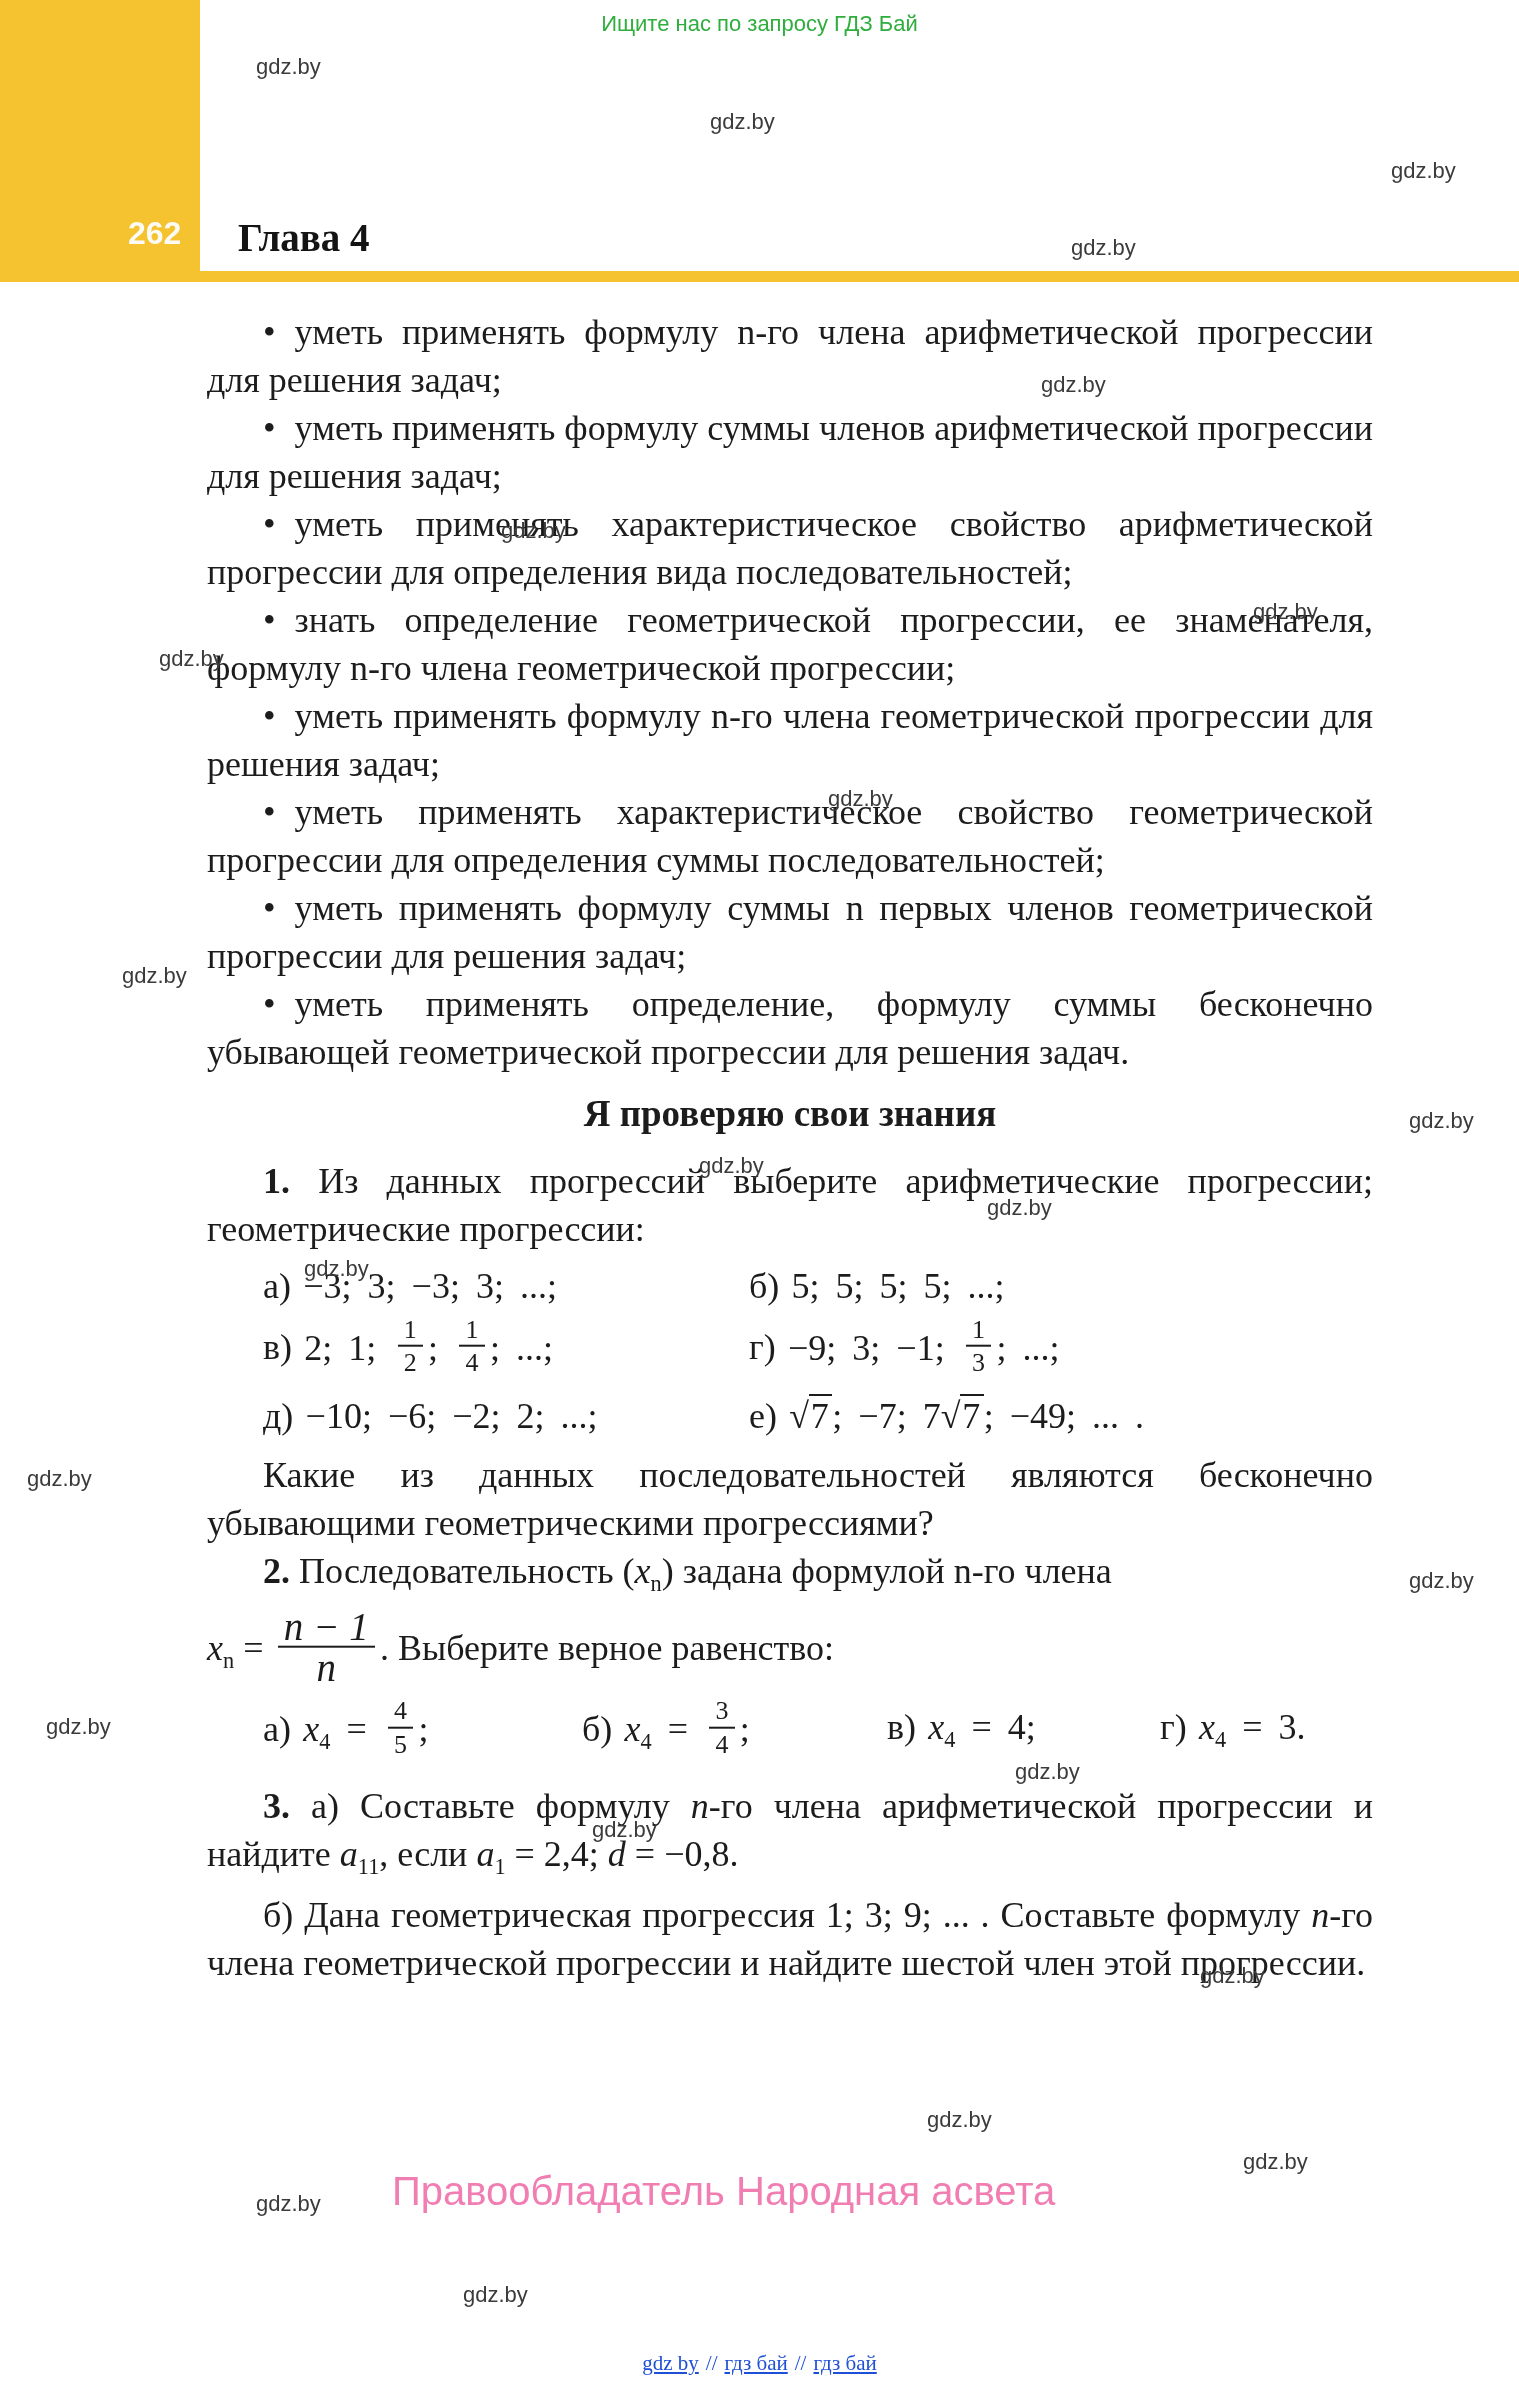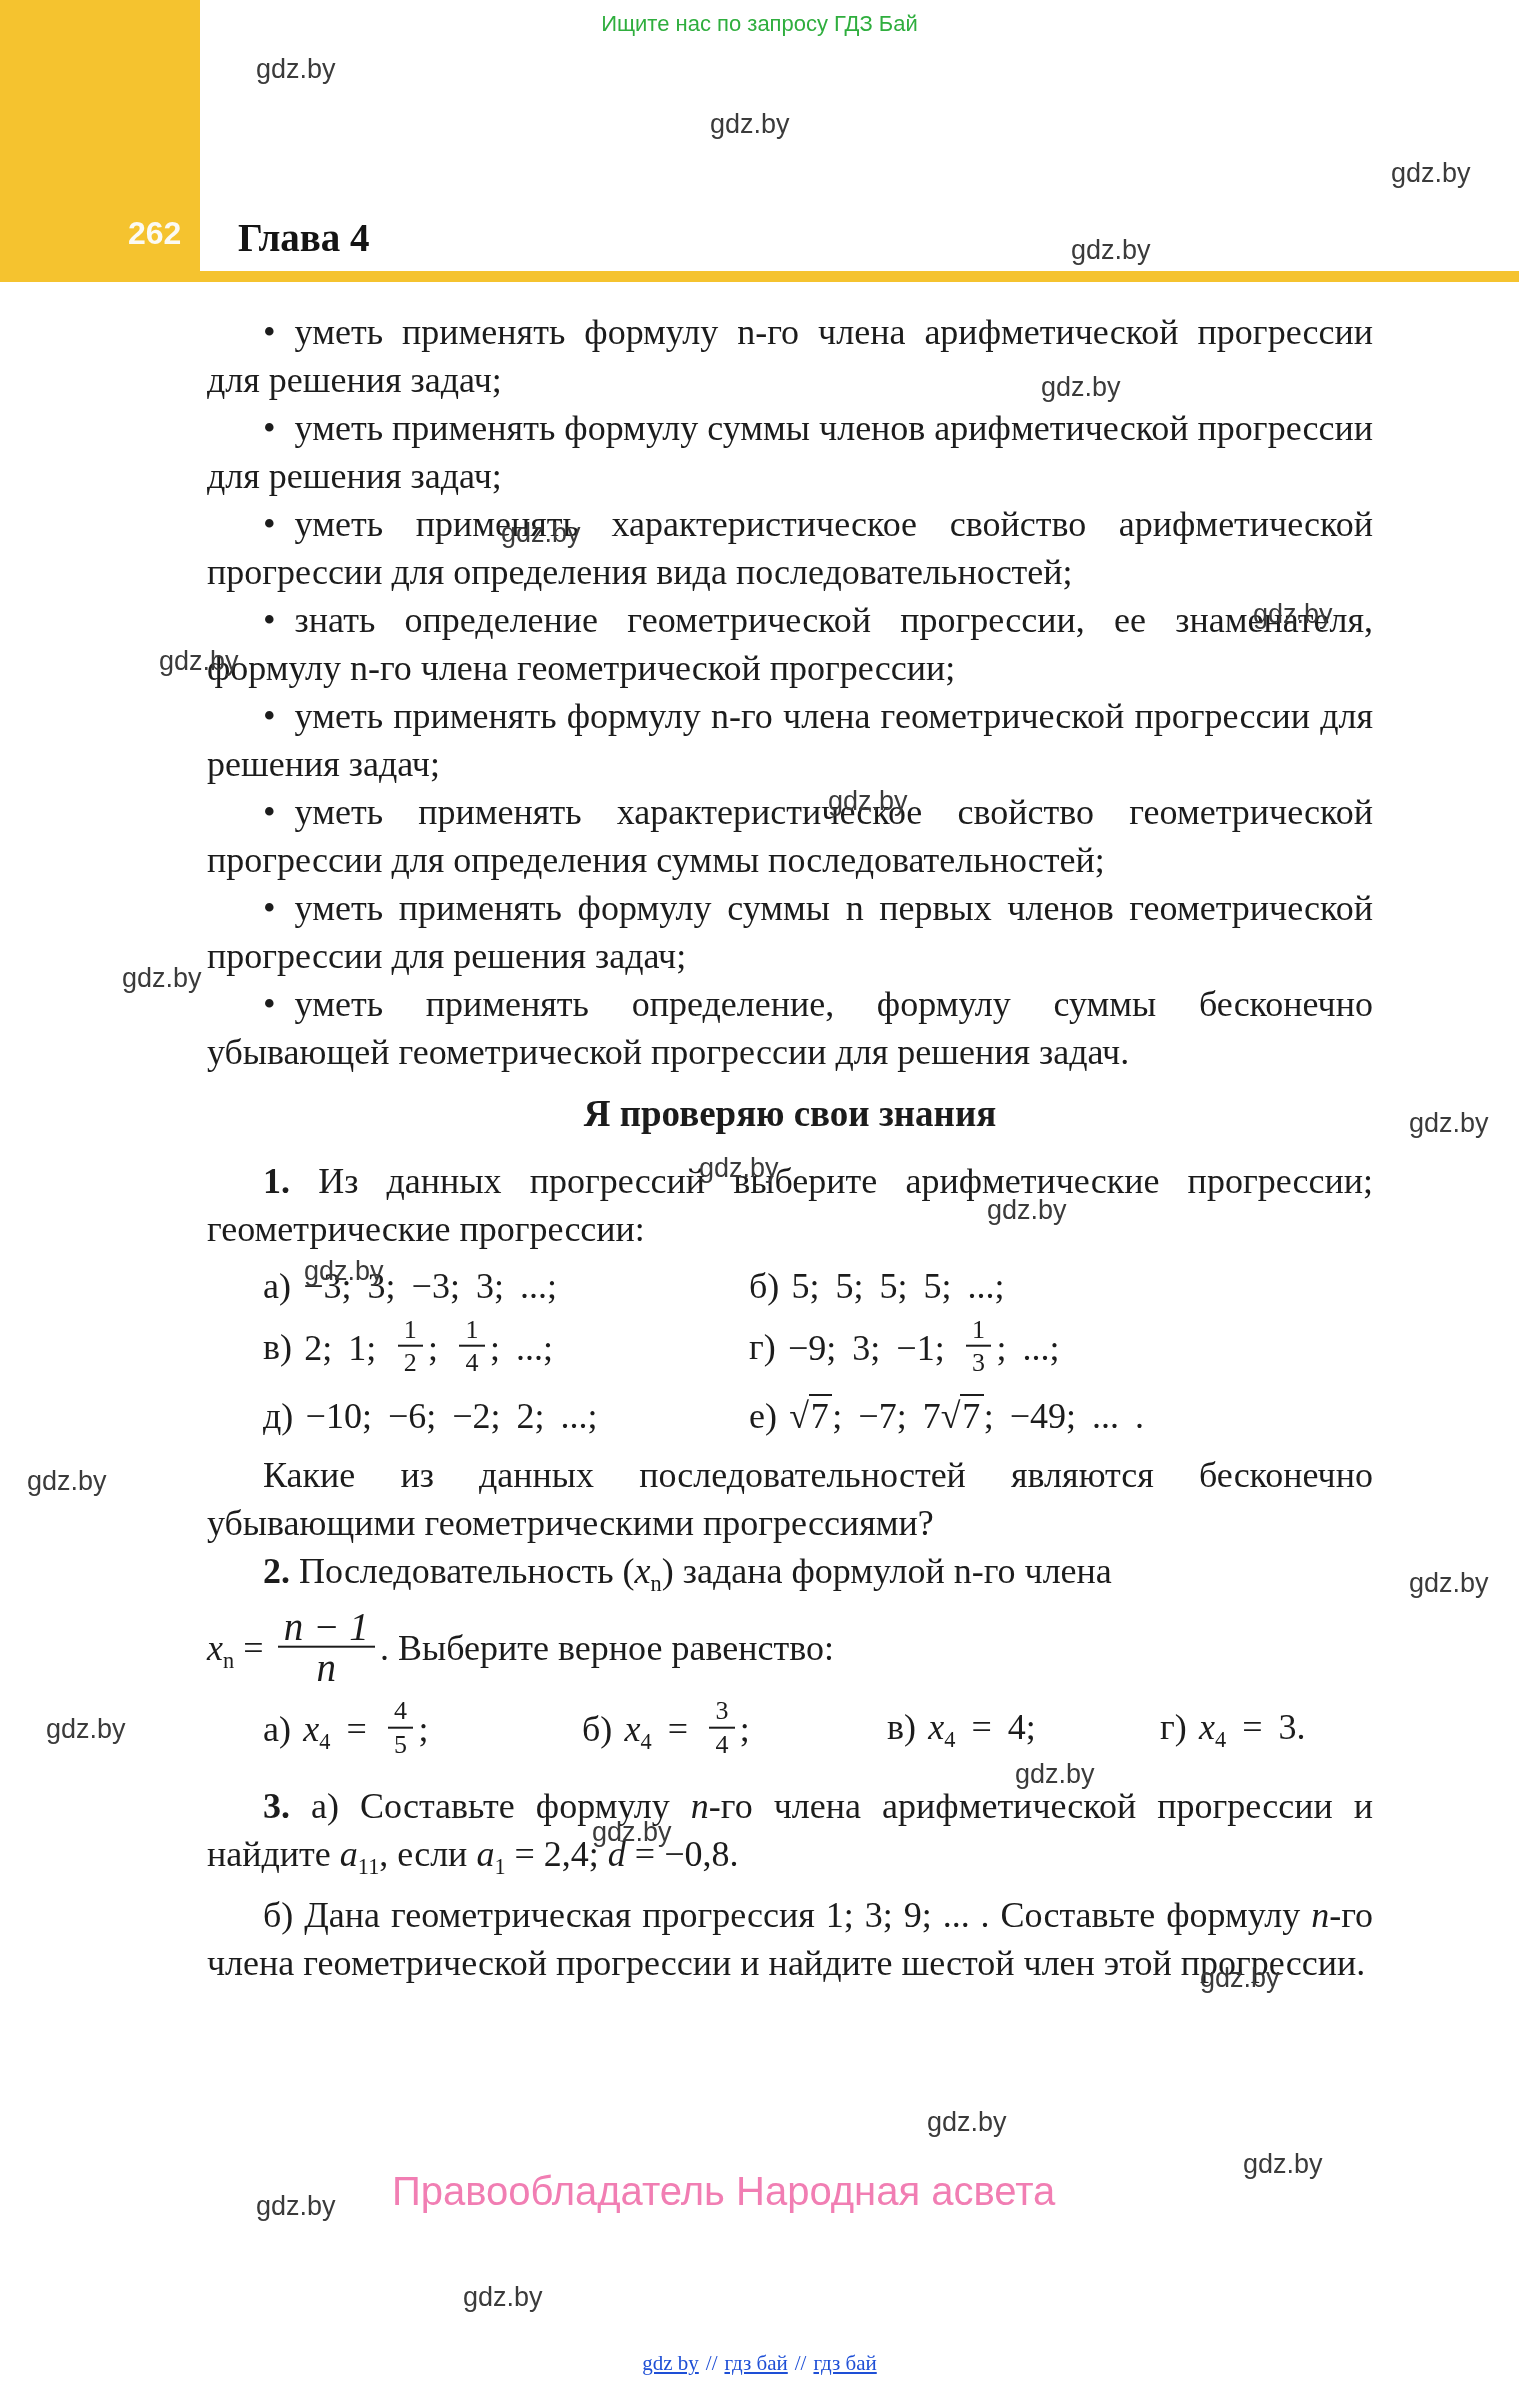--- a/index.html
+++ b/index.html
@@ -52,21 +52,21 @@
     font-family:"Liberation Sans", sans-serif; font-size:40px; color:#f17eb3; white-space:nowrap;
   }
   .footer-links {
     position:absolute; left:0; top:2351px; width:100%; text-align:center;
     font-family:Liberation Serif, serif; font-size:21px; color:#1e4fd6;
   }
   .footer-links a { color:#1e4fd6; text-decoration:underline; margin:0 7px; cursor:pointer; }
   .footer-links .sep { color:#1e4fd6; }
 
   .wm {
-    position:absolute; font-family:"Liberation Sans", sans-serif; font-size:27px;
+    position:absolute; font-family:"Liberation Sans", sans-serif; font-size:22px;
     color:#3b3b3b; white-space:nowrap;
   }
 </style>
 </head>
 <body>
 
 <div class="page">
 
   <div class="banner">Ищите нас по запросу ГДЗ Бай</div>
 

